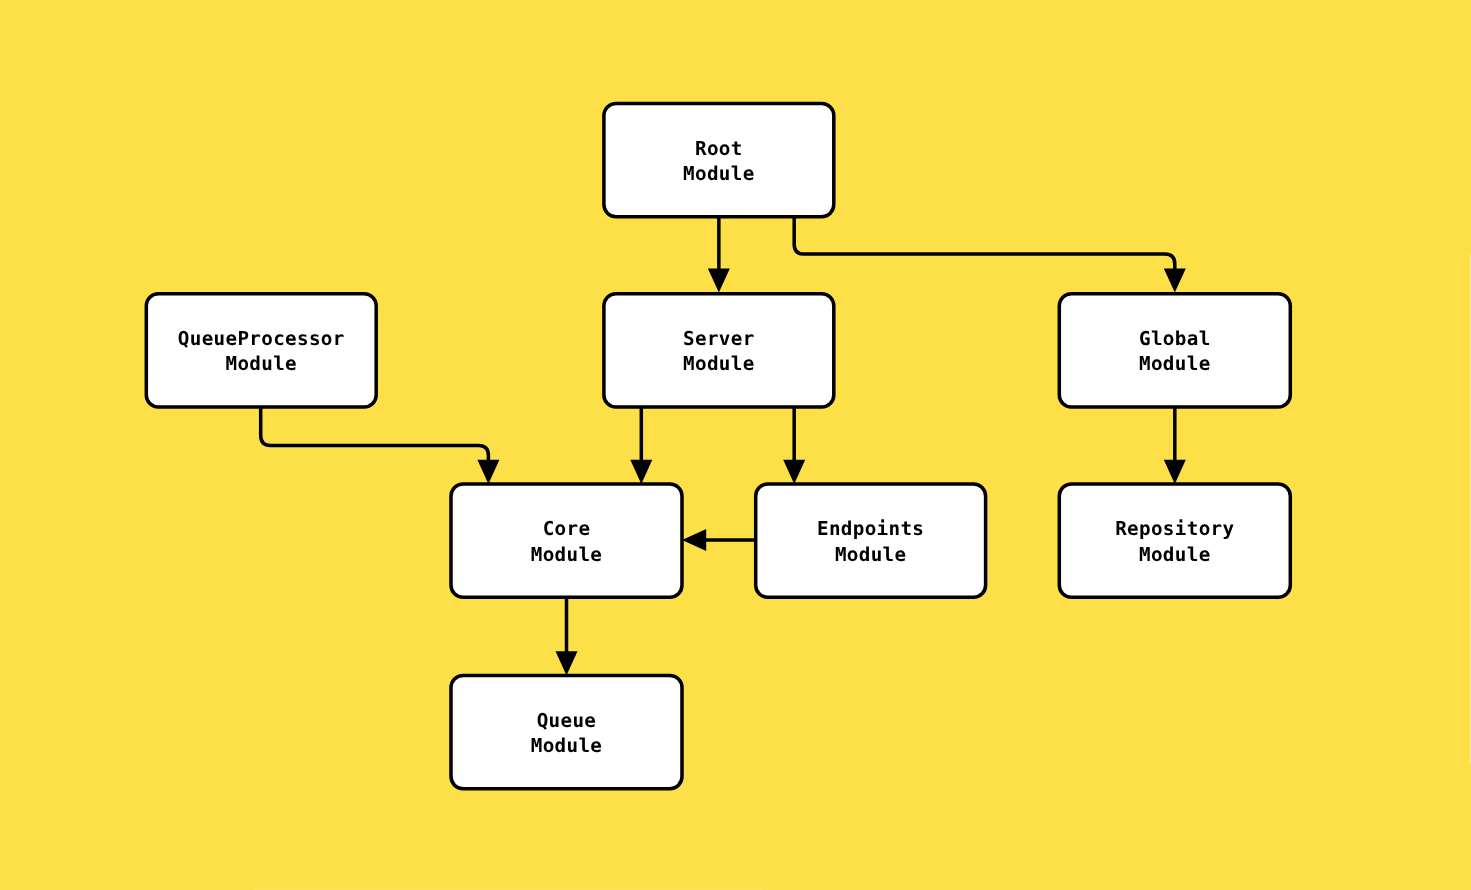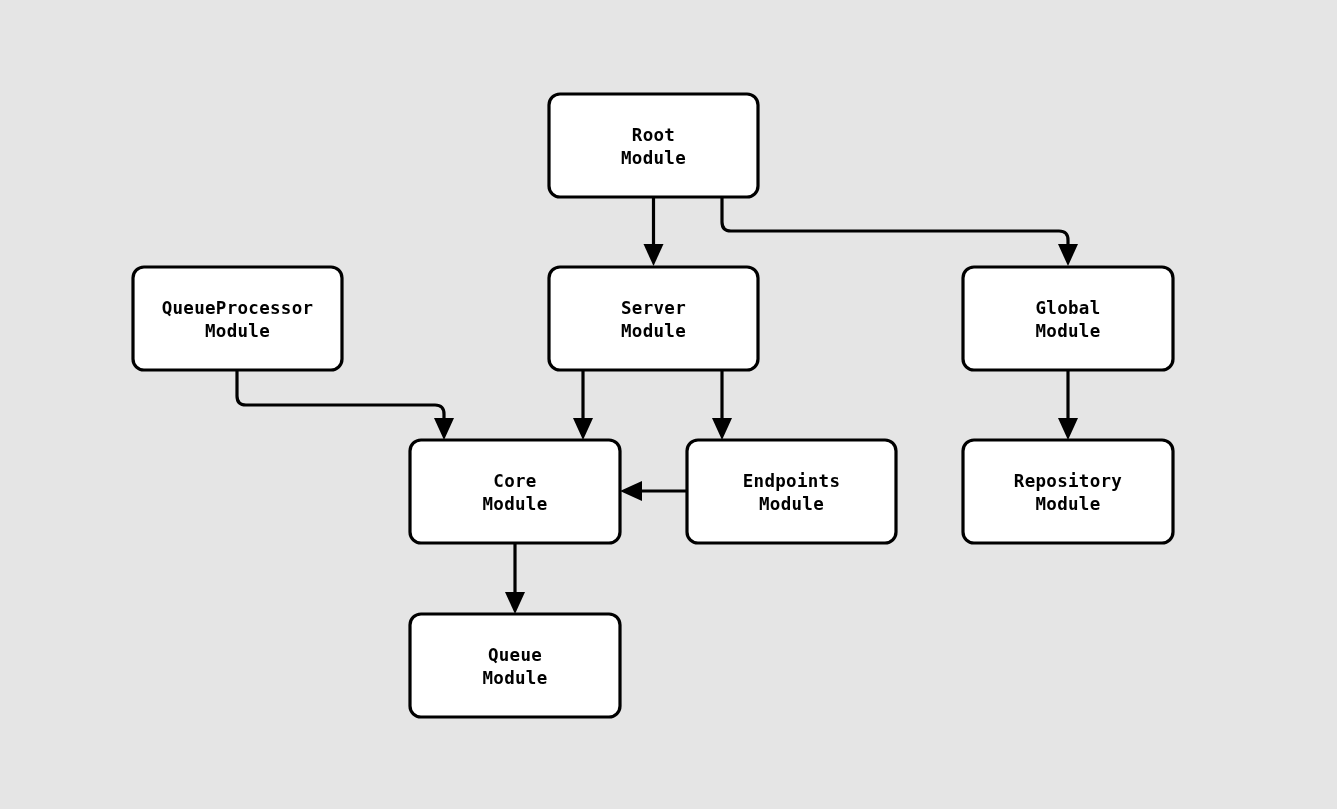--- a/index.html
+++ b/index.html
@@ -10,21 +10,21 @@
   body {
     width: 1337px;
     height: 809px;
     overflow: hidden;
     font-family: "DejaVu Sans Mono", monospace;
   }
   #diagram-root {
     position: relative;
     width: 1337px;
     height: 809px;
-    background: #e5e5e5;
+    background: #fde047;
   }
   svg#diagram-svg {
     position: absolute;
     top: 0;
     left: 0;
     width: 1337px;
     height: 809px;
     display: block;
   }
   .node-box {

